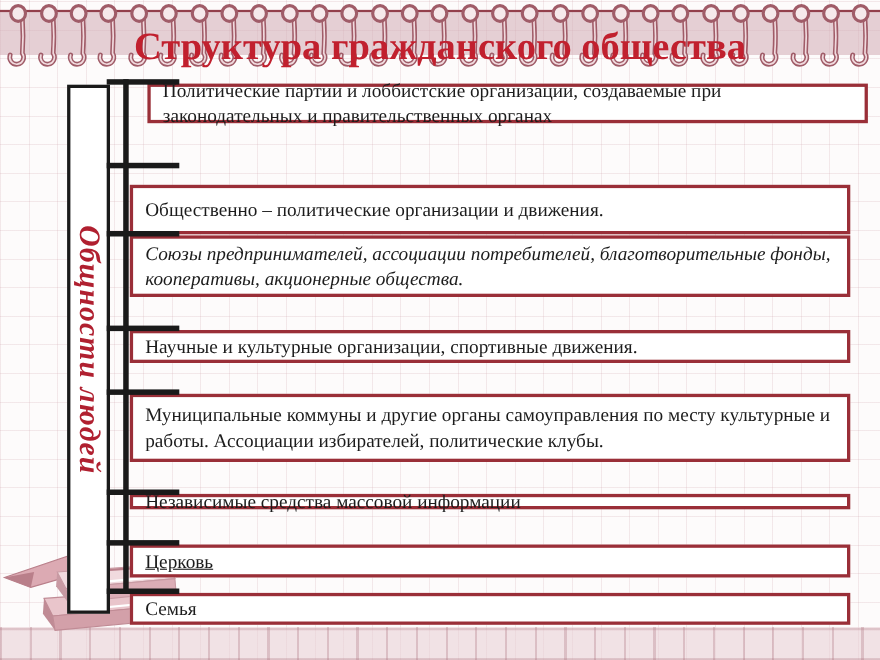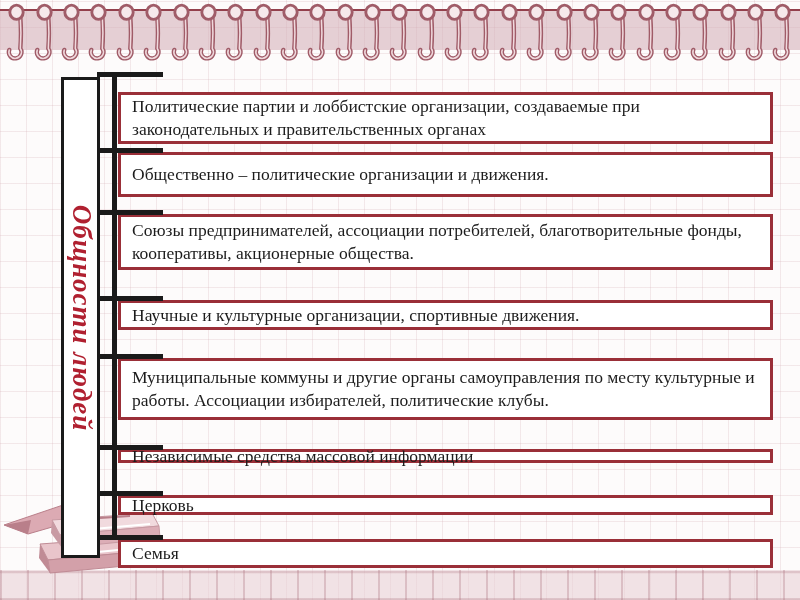--- a/index.html
+++ b/index.html
@@ -217,20 +217,21 @@
           <path d="M15 15 C15.8 26 15.8 38 15 48 A6.6 6.6 0 1 1 3.4 49.5" fill="none" stroke="#f0d9dd" stroke-width="1.6" stroke-linecap="round"></path>
           <ellipse cx="11" cy="10" rx="7" ry="7.5" fill="#f6e9eb" stroke="#a05c68" stroke-width="3"></ellipse>
         </svg></span>
       <span class="ring-wrap"><svg viewBox="0 0 22 74" width="21" height="72">
           <path d="M15 15 C15.8 26 15.8 38 15 48 A6.6 6.6 0 1 1 3.4 49.5" fill="none" stroke="#a05c68" stroke-width="4.6" stroke-linecap="round"></path>
           <path d="M15 15 C15.8 26 15.8 38 15 48 A6.6 6.6 0 1 1 3.4 49.5" fill="none" stroke="#f0d9dd" stroke-width="1.6" stroke-linecap="round"></path>
           <ellipse cx="11" cy="10" rx="7" ry="7.5" fill="#f6e9eb" stroke="#a05c68" stroke-width="3"></ellipse>
         </svg></span>
     </div>
 
+  <h1 class="slide-title">Структура гражданского общества</h1>
 
   <svg class="books" width="192" height="92" viewBox="0 0 192 92">
     <path d="M96 60 C130 56 172 58 186 65 C168 73 120 76 98 71 Z" fill="#cf96a0" opacity="0.8"></path>
     <path d="M4 38 L66 17 L73 34 L28 47 Z" fill="#dcaab3" stroke="#b97f8a" stroke-width="1"></path>
     <path d="M4 38 L31 33 L28 47 Z" fill="#b97f8a"></path>
     <path d="M40 57 L150 49 L157 63 L48 73 Z" fill="#e9c5cb" stroke="#c08b95" stroke-width="1"></path>
     <path d="M48 73 L157 63 L158 76 L50 86 Z" fill="#d3a0a9" stroke="#c08b95" stroke-width="1"></path>
     <path d="M40 57 L48 73 L50 86 L39 71 Z" fill="#c08b95"></path>
     <path d="M52 33 L152 26 L159 39 L60 48 Z" fill="#f1dade" stroke="#c89aa3" stroke-width="1"></path>
     <path d="M60 48 L159 39 L160 51 L62 61 Z" fill="#dcadb6" stroke="#c89aa3" stroke-width="1"></path>
@@ -241,45 +242,45 @@
   </svg>
 
   <div class="trunk"></div>
 
   <div class="side-bar">
     <span class="side-bar-text">Общности людей</span>
   </div>
 
   <div id="diagram-layer">
       <div class="branch" style="top: 72px;"></div>
-      <div class="org-box" style="top: 92px; height: 52px;">
+      <div class="org-box" style="top: 76px; height: 36px; margin-left: 16px;">
         <span>Политические партии и лоббистские организации, создаваемые при законодательных и правительственных органах</span>
       </div>
       <div class="branch" style="top: 148px;"></div>
-      <div class="org-box" style="top: 152px; height: 45px; align-items: center;">
+      <div class="org-box" style="top: 168px; height: 45px; align-items: center;">
         <span>Общественно – политические организации и движения.</span>
       </div>
       <div class="branch" style="top: 210px;"></div>
-      <div class="org-box" style="top: 214px; height: 56px;">
+      <div class="org-box" style="top: 214px; height: 56px; font-style: italic;">
         <span>Союзы предпринимателей, ассоциации потребителей, благотворительные фонды, кооперативы, акционерные общества.</span>
       </div>
       <div class="branch" style="top: 296px;"></div>
       <div class="org-box" style="top: 300px; height: 30px;">
         <span>Научные и культурные организации, спортивные движения.</span>
       </div>
       <div class="branch" style="top: 354px;"></div>
       <div class="org-box" style="top: 358px; height: 62px;">
         <span>Муниципальные коммуны и другие органы самоуправления по месту культурные и работы. Ассоциации избирателей, политические клубы.</span>
       </div>
       <div class="branch" style="top: 445px;"></div>
       <div class="org-box" style="top: 449px; height: 14px;">
         <span>Независимые средства массовой информации</span>
       </div>
       <div class="branch" style="top: 491px;"></div>
-      <div class="org-box" style="top: 495px; height: 20px;">
+      <div class="org-box" style="top: 495px; height: 30px; text-decoration: underline;">
         <span>Церковь</span>
       </div>
       <div class="branch" style="top: 535px;"></div>
       <div class="org-box" style="top: 539px; height: 29px;">
         <span>Семья</span>
       </div>
     </div>
 
   <div class="watermark">http://aida.ucoz.ru</div>
 

